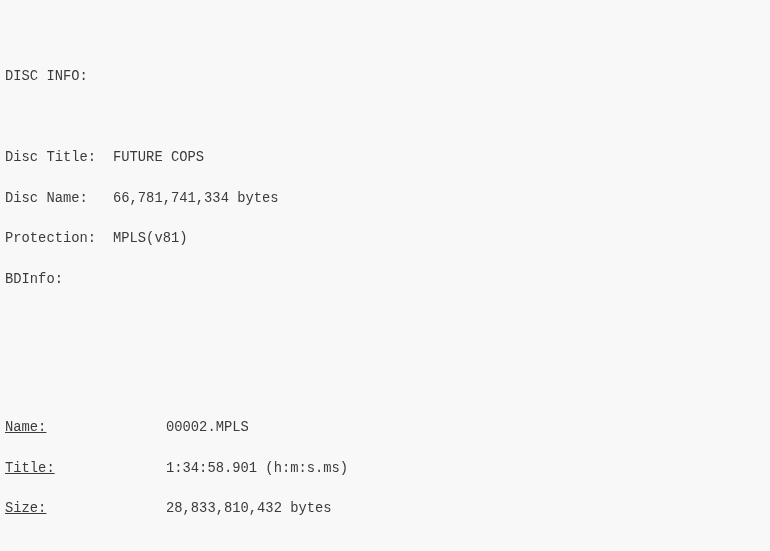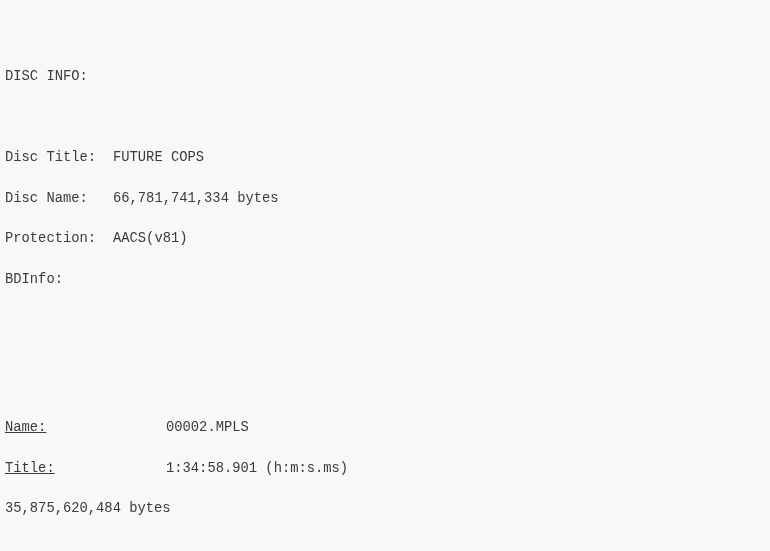--- a/index.html
+++ b/index.html
@@ -37,40 +37,41 @@
   <div class="row">
     <span class="cell disc-label">Disc Title:</span>
     <span class="cell">FUTURE COPS</span>
   </div>
   <div class="row">
     <span class="cell disc-label">Disc Name:</span>
     <span class="cell">66,781,741,334 bytes</span>
   </div>
   <div class="row">
     <span class="cell disc-label">Protection:</span>
-    <span class="cell">AACS(v81)</span>
+    <span class="cell">MPLS(v81)</span>
   </div>
   <div class="row">
     <span class="cell disc-label">BDInfo:</span>
     <span class="cell"></span>
   </div>
   <div class="gap"></div>
 
   
   <div class="gap"></div>
   <div class="row">
     <span class="cell pl-label">Name:</span>
     <span class="cell">00002.MPLS</span>
   </div>
   <div class="row">
     <span class="cell pl-label">Title:</span>
     <span class="cell">1:34:58.901 (h:m:s.ms)</span>
   </div>
   <div class="row">
-    <span class="cell">35,875,620,484 bytes</span>
+    <span class="cell pl-label">Size:</span>
+    <span class="cell">28,833,810,432 bytes</span>
   </div>
   
   
 
   
   
   
   
   
   

